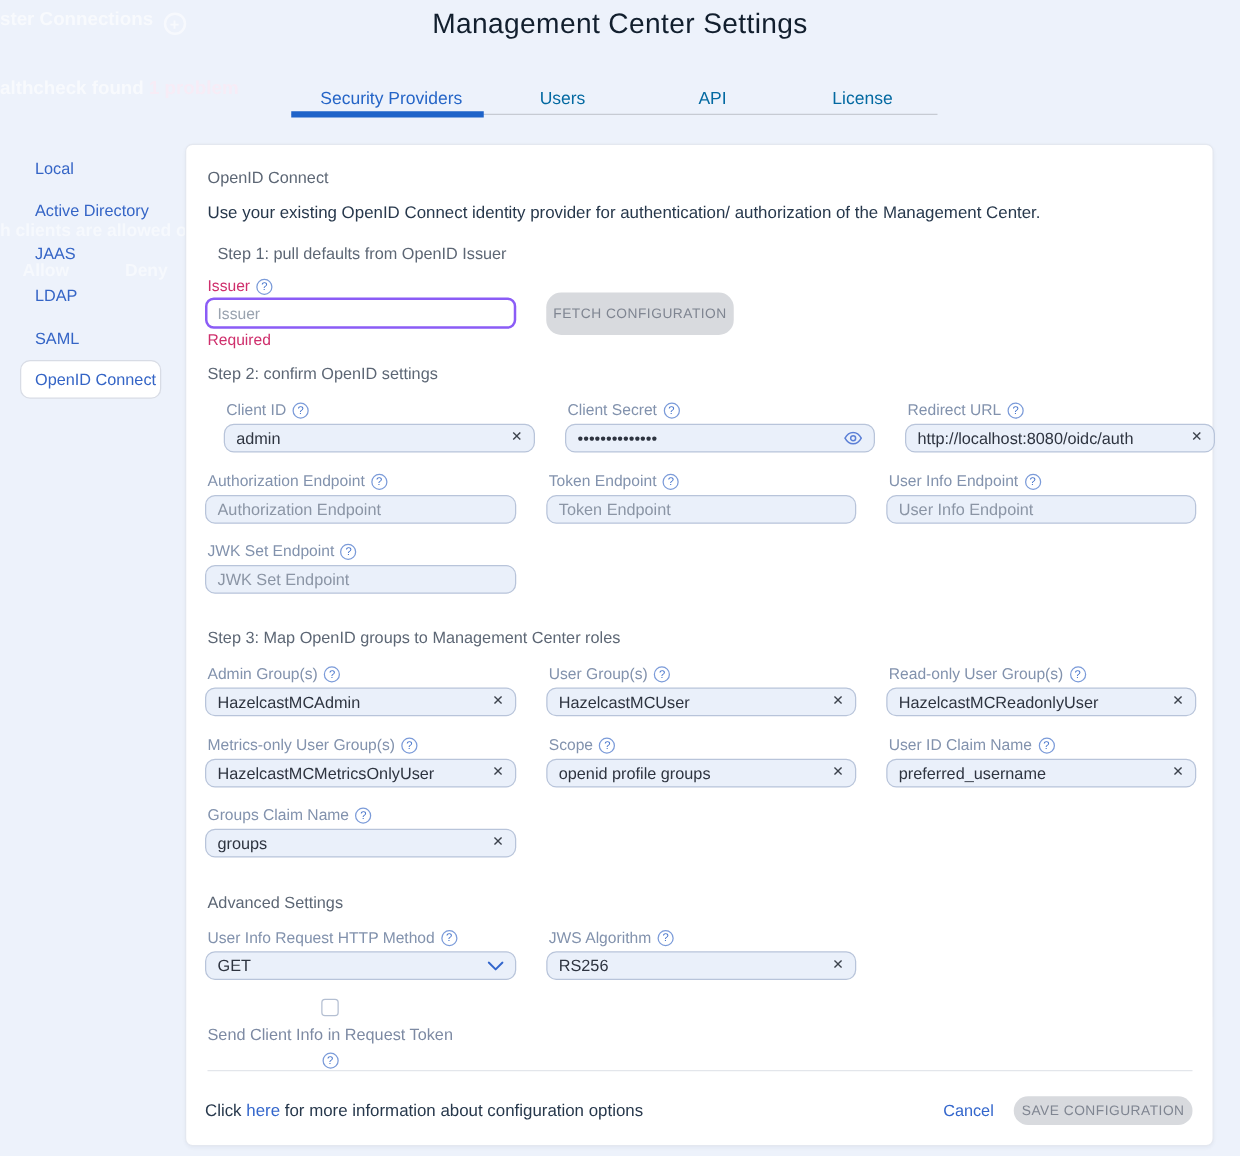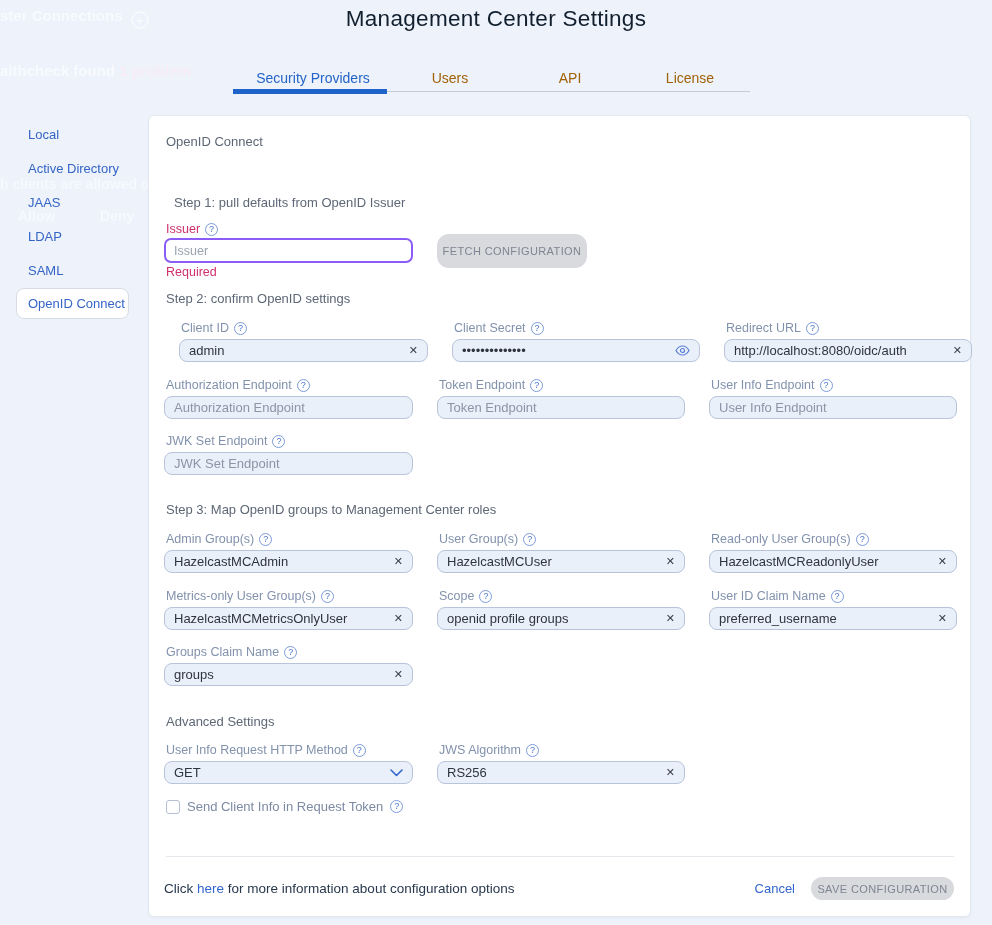--- a/index.html
+++ b/index.html
@@ -13,21 +13,21 @@
   }
   
   .bg-hint { position:absolute; font-weight:700; color:rgba(255,255,255,0.60); white-space:nowrap; }
   .bg-hint .pale-pink { color:rgba(255,231,242,0.55); }
   .plus-circle { display:inline-block; width:18px; height:18px; border:2px solid rgba(255,255,255,0.55);
     border-radius:50%; text-align:center; line-height:15px; font-size:13px; margin-left:8px; vertical-align:-4px;}
   .bg-clip { overflow:hidden; width:148px; }
   
   .page-title { position:absolute; top:6px; left:0; width:100%; text-align:center;
     font-size:22.5px; font-weight:500; color:#121f2e; letter-spacing:0.3px; }
-  .tab { position:absolute; top:70px; transform:translateX(-50%); font-size:14px; color:#a16207; cursor:pointer; }
+  .tab { position:absolute; top:70px; transform:translateX(-50%); font-size:14px; color:#0369a1; cursor:pointer; }
   .tab.active { color:#2565c7; }
   .tab-baseline { position:absolute; top:91px; left:233px; width:517px; height:1px; background:#c7cbd3; }
   .tab-underline { position:absolute; top:89px; left:233px; width:154px; height:5px; background:#1e63c9; }
   
   .sidebar { position:absolute; top:117px; left:0; width:156px; }
   .side-item { height:34px; display:flex; align-items:center; padding-left:28px;
     font-size:13px; color:#3565c6; cursor:pointer; }
   .side-item.selected { height:31px; margin:1px 0 2px 16px; width:113px; padding-left:11px;
     background:#ffffff; border:1px solid #d8dce5; border-radius:8px; }
   
@@ -96,20 +96,21 @@
   <div class="side-item">Active Directory</div>
   <div class="side-item">JAAS</div>
   <div class="side-item">LDAP</div>
   <div class="side-item">SAML</div>
   <div class="side-item selected">OpenID Connect</div>
 </div>
 
 <div class="card">
 
   <div class="abs sec-heading" style="top:18px; left:17px;">OpenID Connect</div>
+  <div class="abs desc" style="top:46px; left:17px;">Use your existing OpenID Connect identity provider for authentication/ authorization of the Management Center.</div>
   <div class="abs sec-heading" style="top:79px; left:25px;">Step 1: pull defaults from OpenID Issuer</div>
 
   <div class="abs flabel error" style="top:106px; left:15px;">
     <span>Issuer</span>
     <span class="help-icon">?</span>
   </div>
   <div class="abs issuer-input" style="top:122px; left:15px;">
     <input type="text" placeholder="Issuer" style="">
   </div>
   <button class="abs pill-btn" style="top:118px; left:288px; width:150px; height:34px;">FETCH CONFIGURATION</button>
@@ -300,21 +301,21 @@
           <span>JWS Algorithm</span>
           <span class="help-icon">?</span>
         </div>
       <div class="input-box">
           <input type="text" value="RS256" style="">
           <span class="clear-icon">✕</span>
         </div>
     </div>
   </div>
 
-  <div class="abs cb-row" style="top:683px; left:17px;">
+  <div class="abs cb-row" style="top:683px; left:17px;flex-direction:column;">
     <input type="checkbox" style="">
     <span class="cb-label">Send Client Info in Request Token</span>
     <span class="help-icon">?</span>
   </div>
 
   <div class="divider" style="top:740px;"></div>
 
   <div class="footer">
     <div class="footer-info">
       <span>Click</span>

